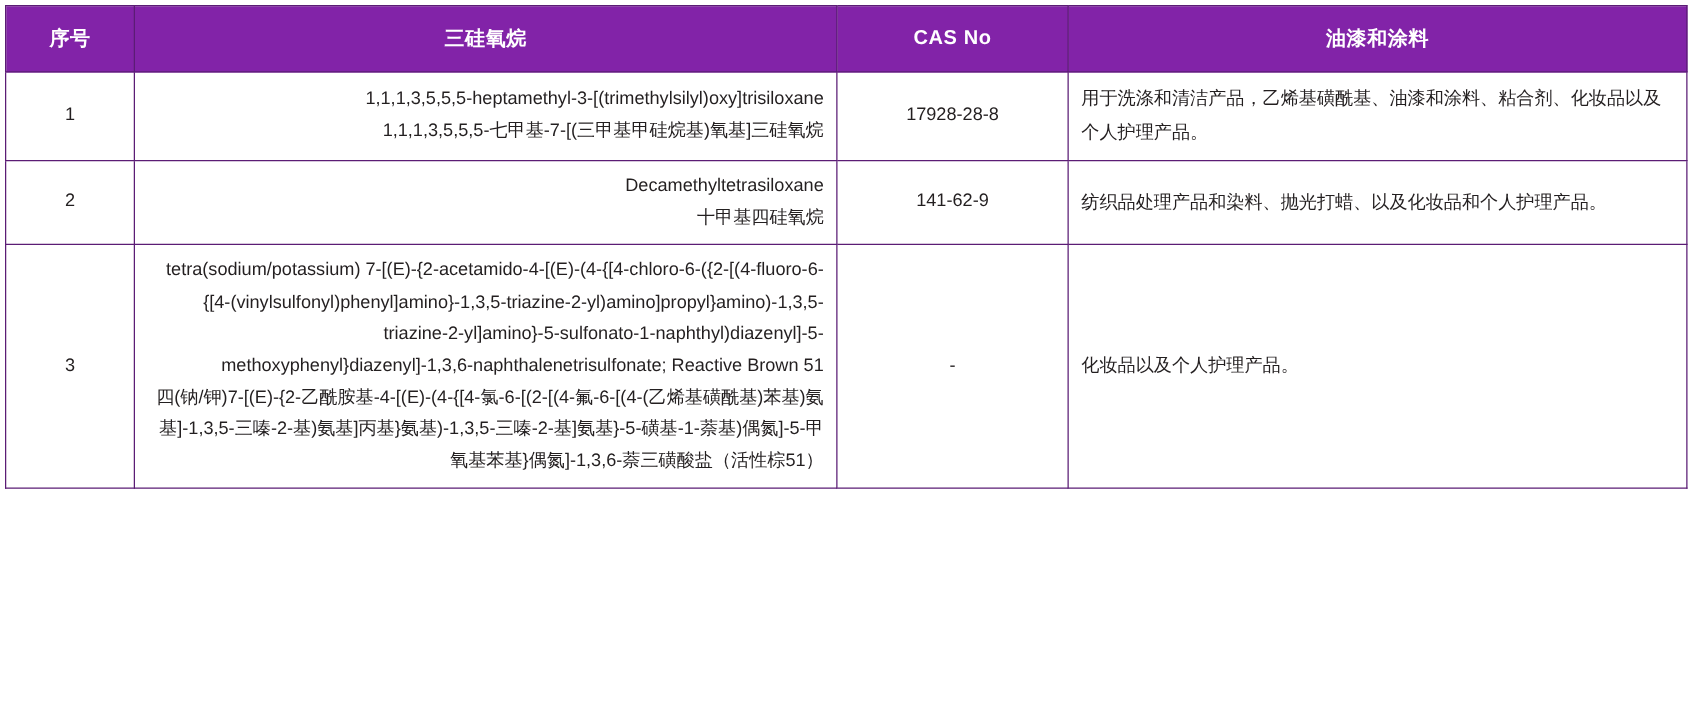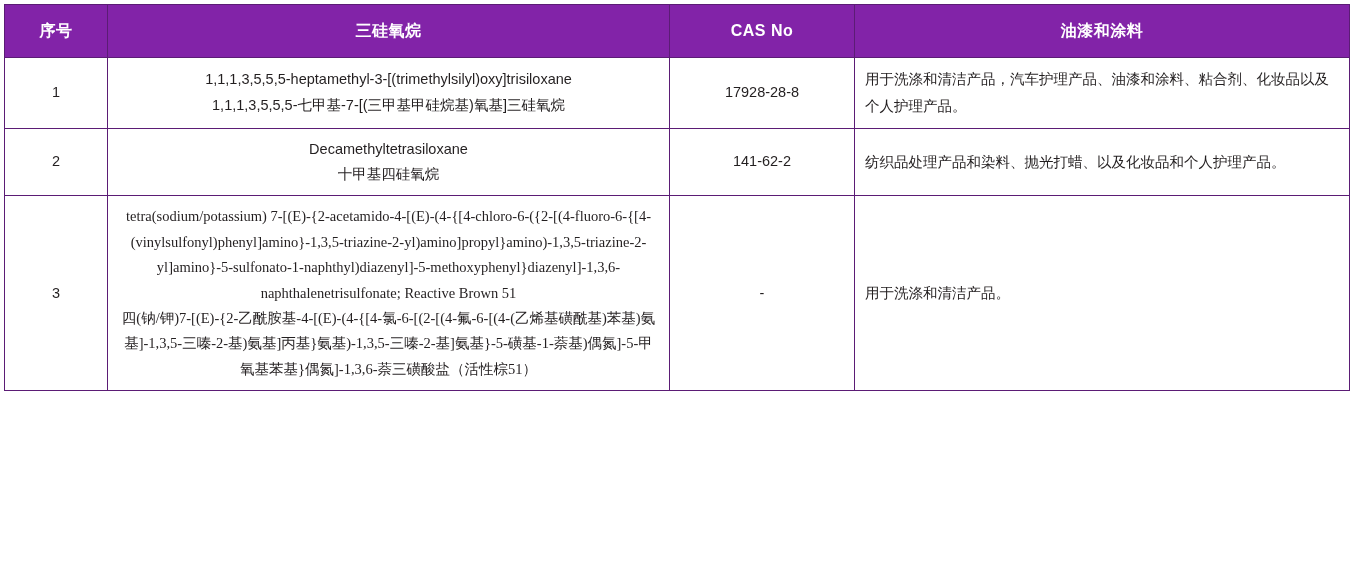--- a/index.html
+++ b/index.html
@@ -47,34 +47,33 @@
     font-size: 14.5px;
     line-height: 1.75;
     vertical-align: middle;
     color: #231f20;
   }
   td.idx {
     text-align: center;
     font-size: 14.5px;
   }
   td.name {
-    text-align: center;
+    text-align: right;
     word-break: break-word;
   }
   td.cas {
     text-align: center;
   }
   td.use {
     text-align: left;
     vertical-align: middle;
     line-height: 1.85;
   }
   tbody tr.row-tall td.name {
     vertical-align: top;
-    font-family: Liberation Serif, serif;
   }
   tbody tr.row-tall td.idx,
   tbody tr.row-tall td.cas,
   tbody tr.row-tall td.use {
     vertical-align: middle;
   }
   .name-line {
     display: block;
   }
 </style>
@@ -98,35 +97,35 @@
       </tr>
     </thead>
     <tbody>
       <tr>
         <td class="idx">1</td>
         <td class="name">
           <span class="name-line">1,1,1,3,5,5,5-heptamethyl-3-[(trimethylsilyl)oxy]trisiloxane</span>
           <span class="name-line">1,1,1,3,5,5,5-七甲基-7-[(三甲基甲硅烷基)氧基]三硅氧烷</span>
         </td>
         <td class="cas">17928-28-8</td>
-        <td class="use">用于洗涤和清洁产品，汽车护理产品、油漆和涂料、粘合剂、化妆品以及个人护理产品。</td>
+        <td class="use">用于洗涤和清洁产品，乙烯基磺酰基、油漆和涂料、粘合剂、化妆品以及个人护理产品。</td>
       </tr>
       <tr>
         <td class="idx">2</td>
         <td class="name">
           <span class="name-line">Decamethyltetrasiloxane</span>
           <span class="name-line">十甲基四硅氧烷</span>
         </td>
-        <td class="cas">141-62-2</td>
+        <td class="cas">141-62-9</td>
         <td class="use">纺织品处理产品和染料、抛光打蜡、以及化妆品和个人护理产品。</td>
       </tr>
       <tr class="row-tall">
         <td class="idx">3</td>
         <td class="name">
           <span class="name-line">tetra(sodium/potassium)  7-[(E)-{2-acetamido-4-[(E)-(4-{[4-chloro-6-({2-[(4-fluoro-6-{[4-(vinylsulfonyl)phenyl]amino}-1,3,5-triazine-2-yl)amino]propyl}amino)-1,3,5-triazine-2-yl]amino}-5-sulfonato-1-naphthyl)diazenyl]-5-methoxyphenyl}diazenyl]-1,3,6-naphthalenetrisulfonate;  Reactive Brown 51</span>
           <span class="name-line">四(钠/钾)7-[(E)-{2-乙酰胺基-4-[(E)-(4-{[4-氯-6-[(2-[(4-氟-6-[(4-(乙烯基磺酰基)苯基)氨基]-1,3,5-三嗪-2-基)氨基]丙基}氨基)-1,3,5-三嗪-2-基]氨基}-5-磺基-1-萘基)偶氮]-5-甲氧基苯基}偶氮]-1,3,6-萘三磺酸盐（活性棕51）</span>
         </td>
         <td class="cas">-</td>
-        <td class="use">用于洗涤和清洁产品。</td>
+        <td class="use">化妆品以及个人护理产品。</td>
       </tr>
     </tbody>
   </table>
 </div>
 
 </body></html>

